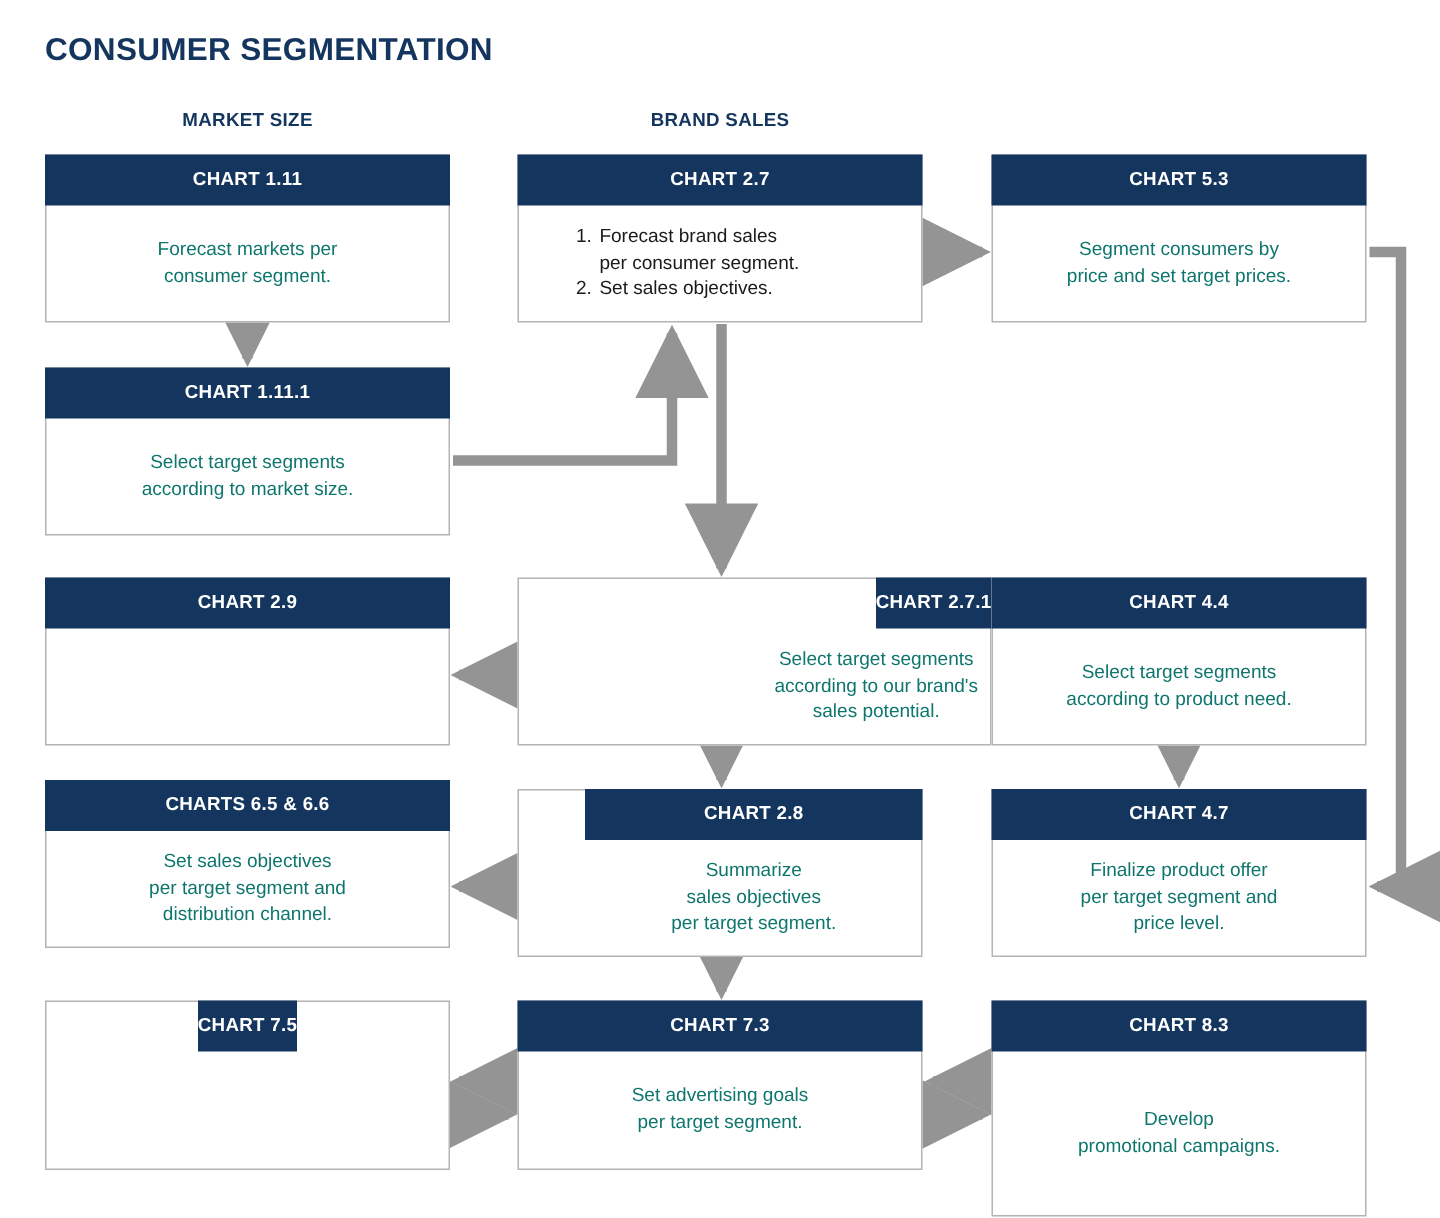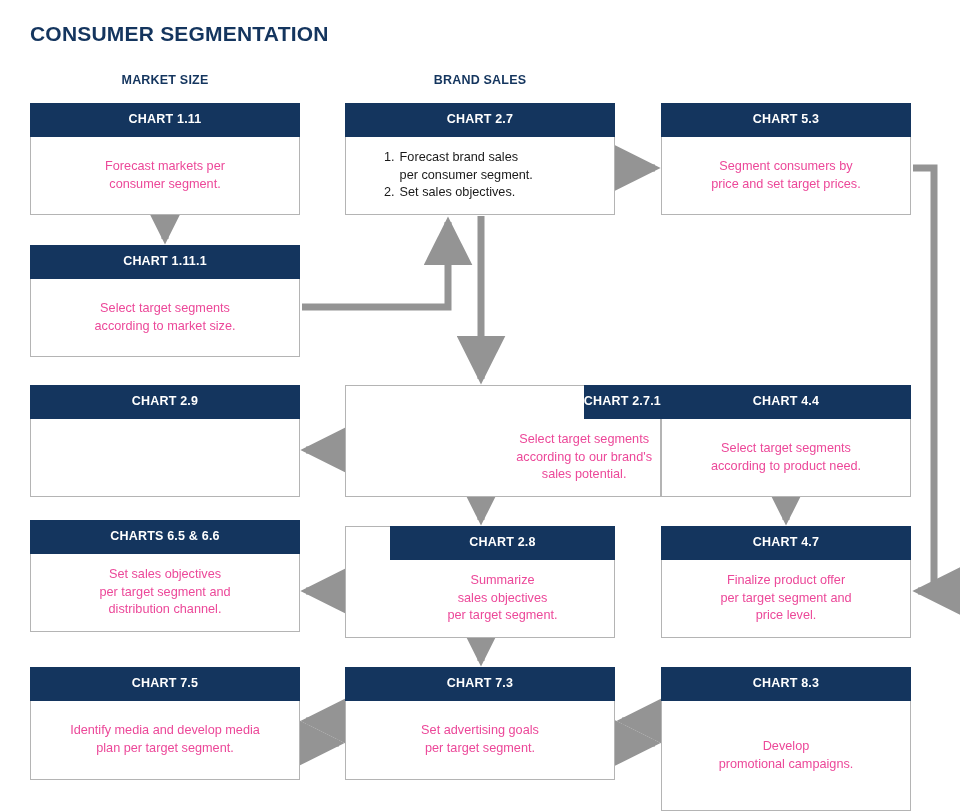--- a/index.html
+++ b/index.html
@@ -72,21 +72,21 @@
     align-items: center;
     justify-content: center;
     padding: 4px 8px;
   }
   .node-body.align-top {
     align-items: flex-start;
     padding-top: 12px;
   }
   .node-text {
     font-size: 12.7px;
-    color: #ec4899;
+    color: #0f766e;
     text-align: center;
     line-height: 1.38;
     white-space: pre-line;
   }
   .node-list {
     font-size: 12.7px;
     color: #1a1a1a;
     text-align: left;
     line-height: 1.38;
     margin: 0;
@@ -235,26 +235,22 @@
 
   <div class="node" style="left:661px; top:526px; width:250px; height:112px;">
     <div class="node-header">CHART 4.7</div>
     <div class="node-body">
       <div class="node-text">Finalize product offer
 per target segment and
 price level.</div>
     </div>
   </div>
 
-  <div class="node" style="left:30px; top:667px; width:270px; height:113px;">
+  <div class="node" style="left:30px; top:667px; width:270px; height:113px;align-items:center;">
     <div class="node-header">CHART 7.5</div>
-    <div class="node-body">
-      <div class="node-text">Identify media and develop media
-plan per target segment.</div>
-    </div>
   </div>
 
   <div class="node" style="left:345px; top:667px; width:270px; height:113px;">
     <div class="node-header">CHART 7.3</div>
     <div class="node-body">
       <div class="node-text">Set advertising goals
 per target segment.</div>
     </div>
   </div>
 

